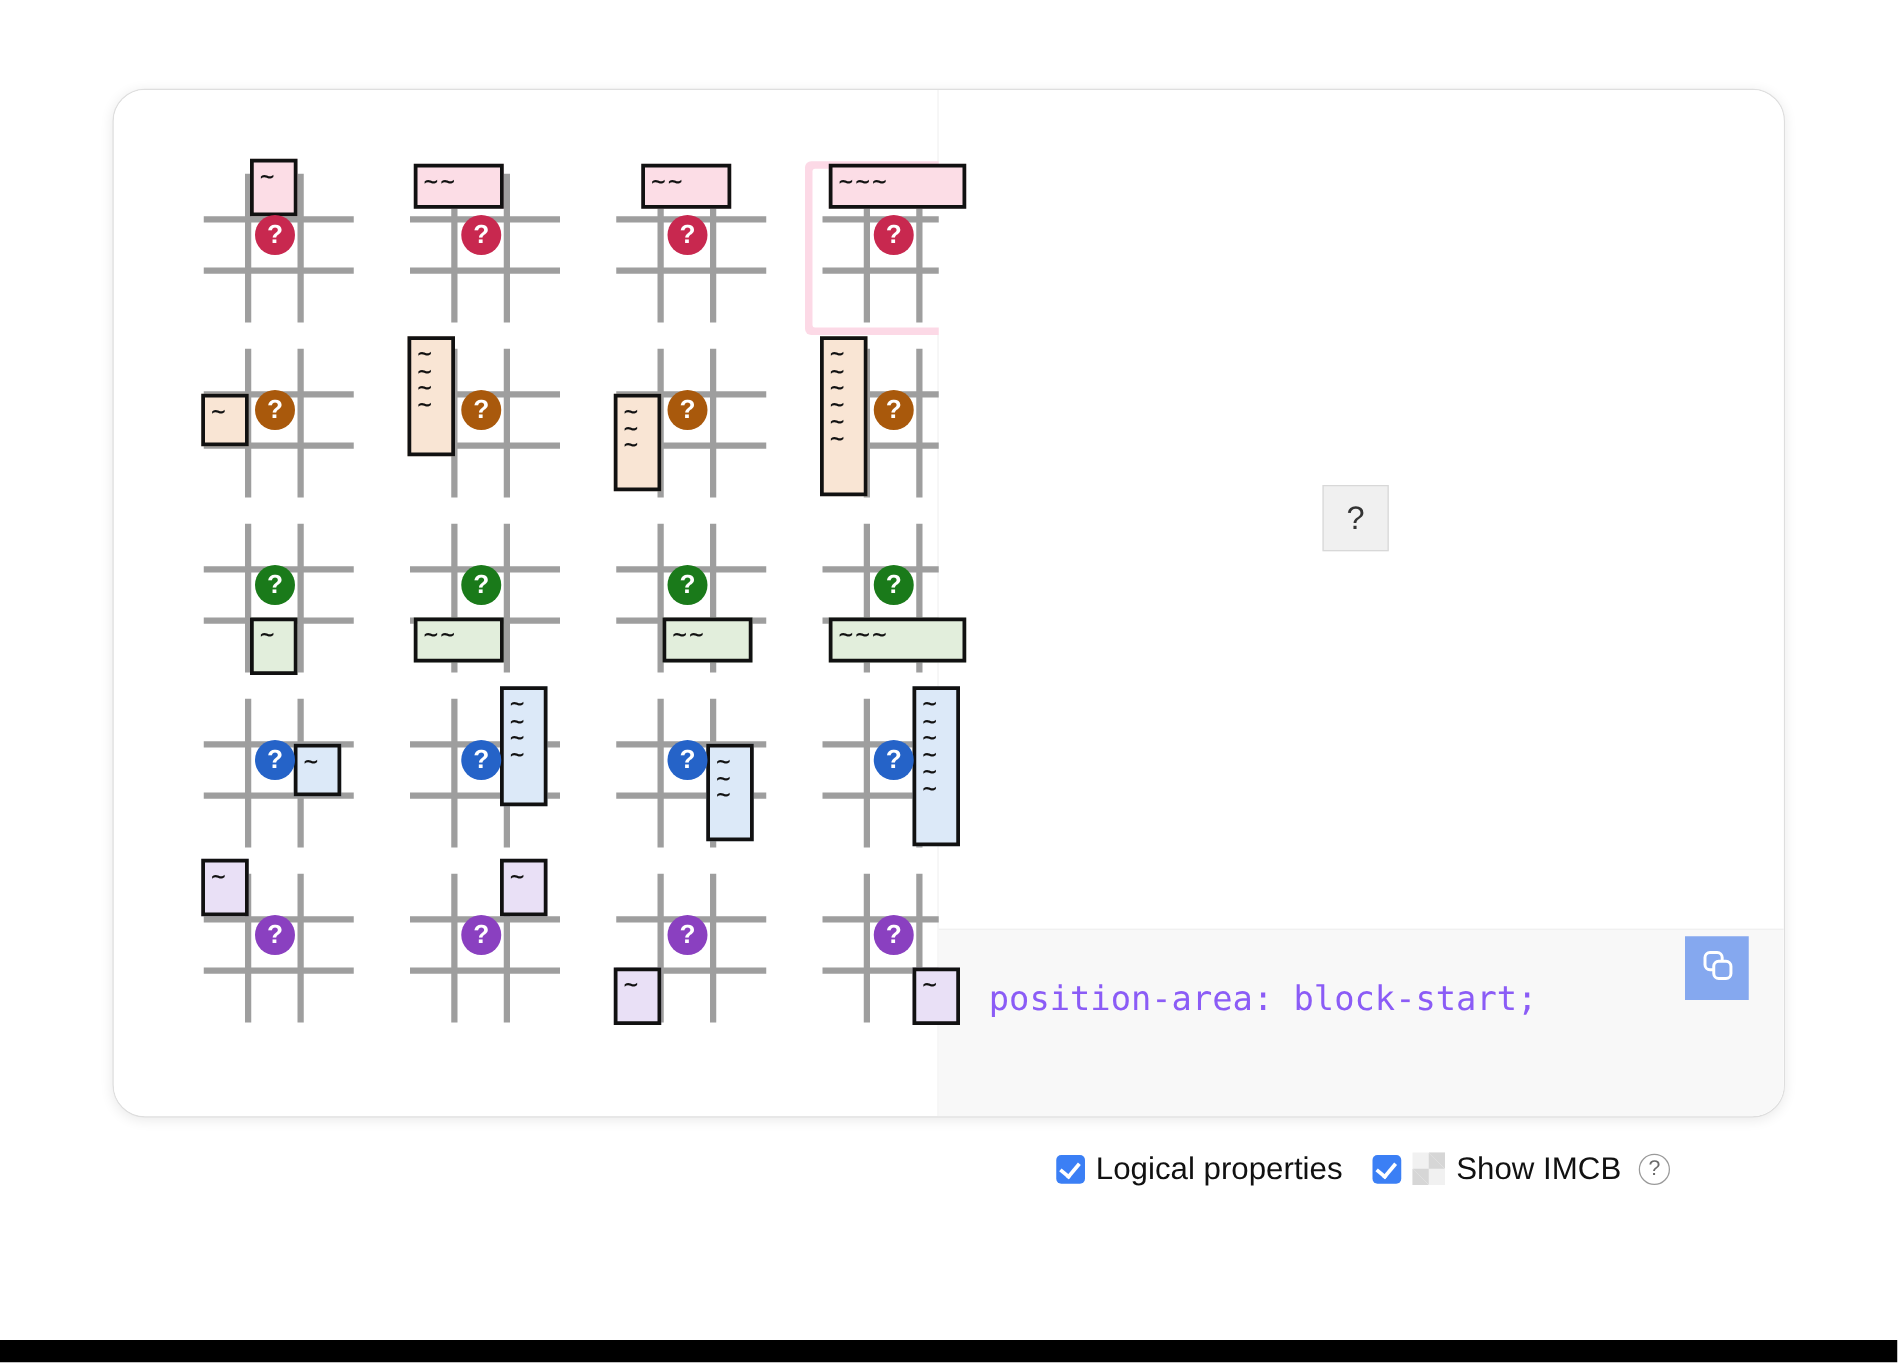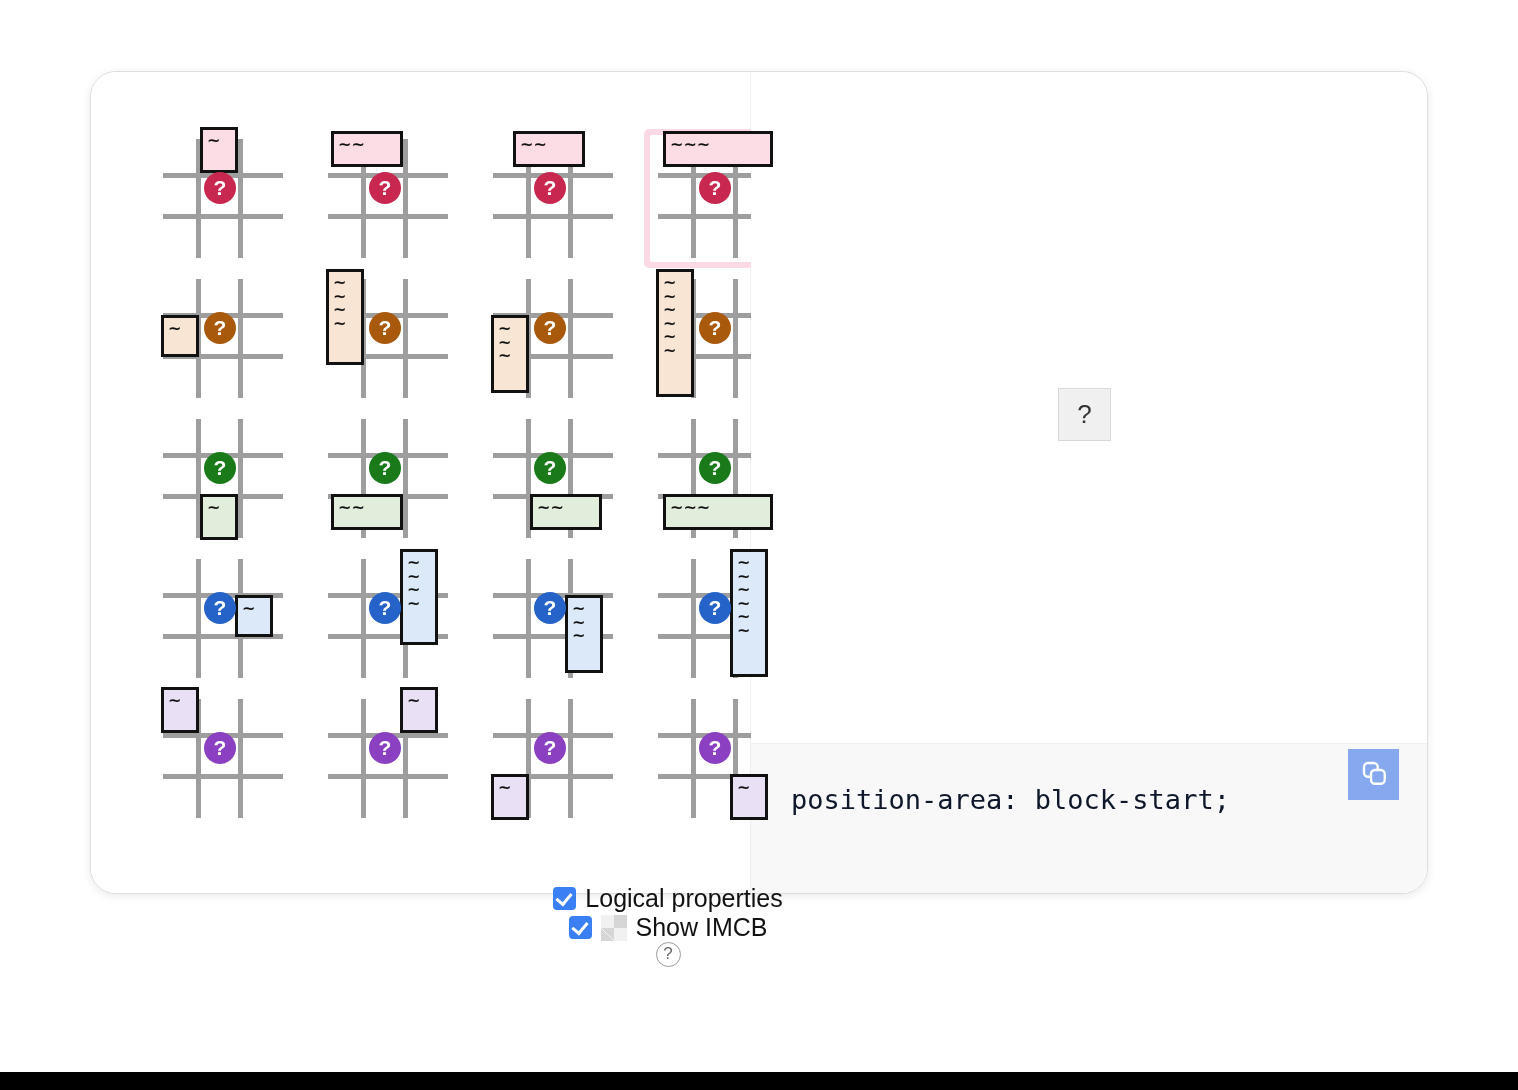--- a/index.html
+++ b/index.html
@@ -161,21 +161,21 @@
     left: 0; right: 0; bottom: 0;
     height: 150px;
     background: #f8f8f8;
     border-top: 1px solid #f0f0f0;
   }
   #code-text {
     position: absolute;
     left: 40px; top: 40px;
     font-family: "DejaVu Sans Mono", monospace;
     font-size: 27px;
-    color: #0f172a;
+    color: #8b5cf6;
     white-space: nowrap;
   }
   #copy-button {
     position: absolute;
     right: 28px; top: 5px;
     width: 51px; height: 51px;
     background: #85a8ef;
     cursor: pointer;
     display: flex; align-items: center; justify-content: center;
   }
@@ -185,21 +185,20 @@
     position: absolute;
     left: 0; top: 903px; width: 1428px;
     height: 64px;
     display: flex;
     align-items: center;
     justify-content: flex-end;
     padding-right: 92px;
     gap: 0px;
     font-size: 25px;
     color: #111;
-    flex-direction: column;
   }
   .ctl-group { display: flex; align-items: center; gap: 9px; }
   .cb {
     width: 23px; height: 23px;
     border-radius: 4px;
     background: #3b7ff5;
     position: relative;
     flex: 0 0 23px;
     cursor: pointer;
   }

